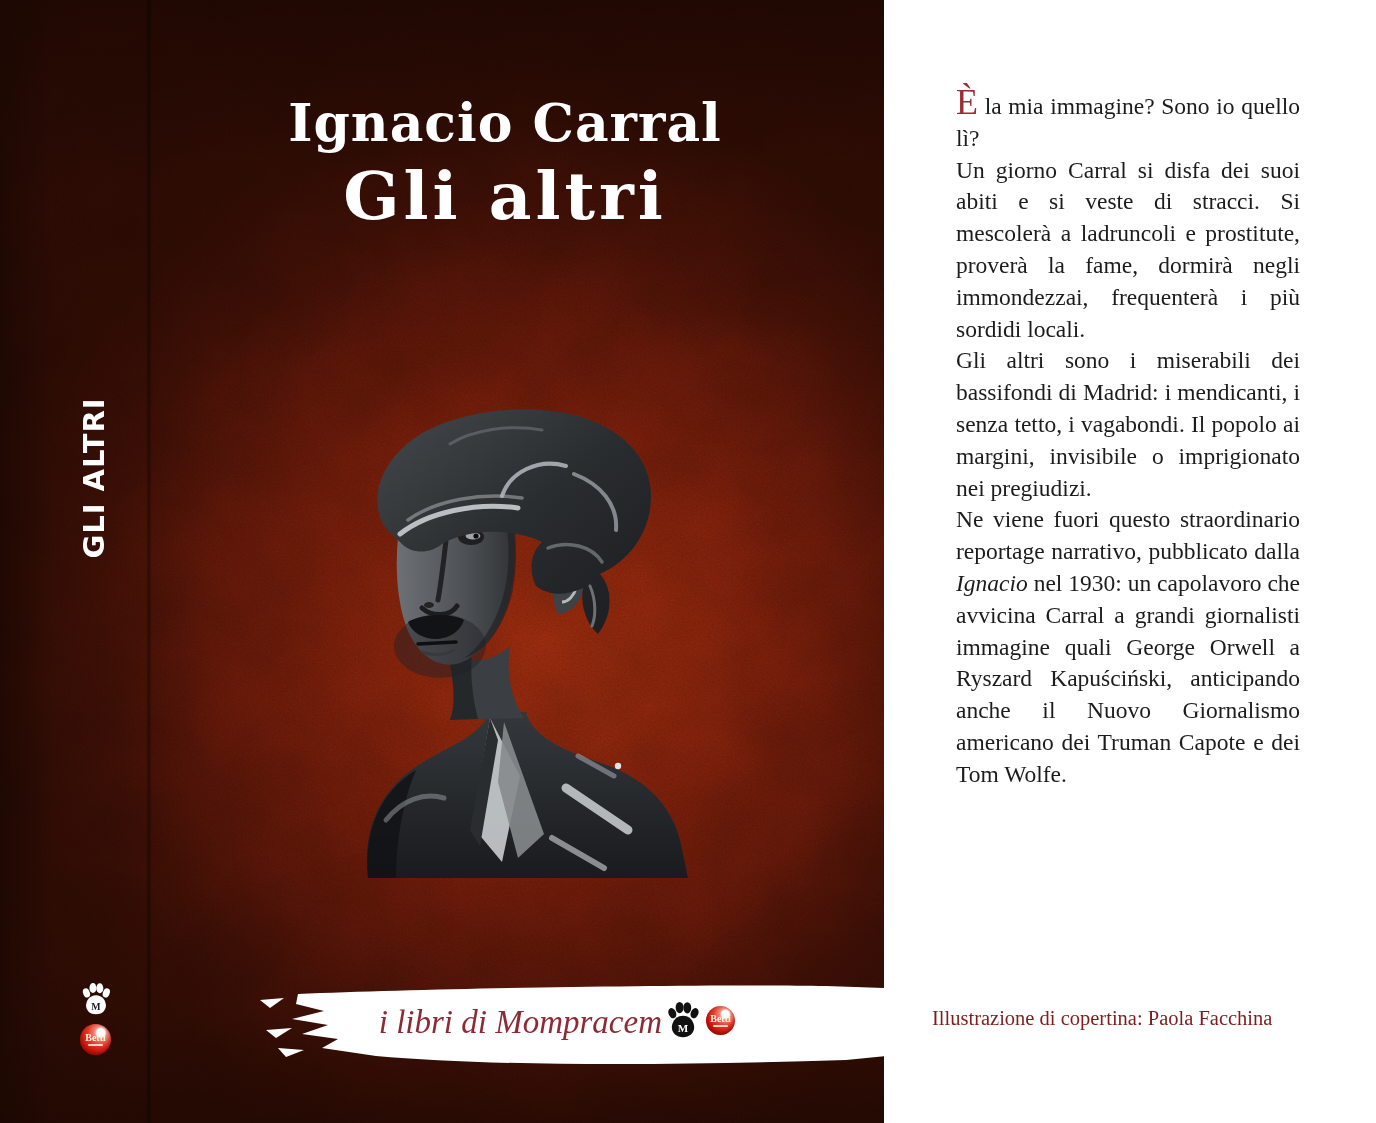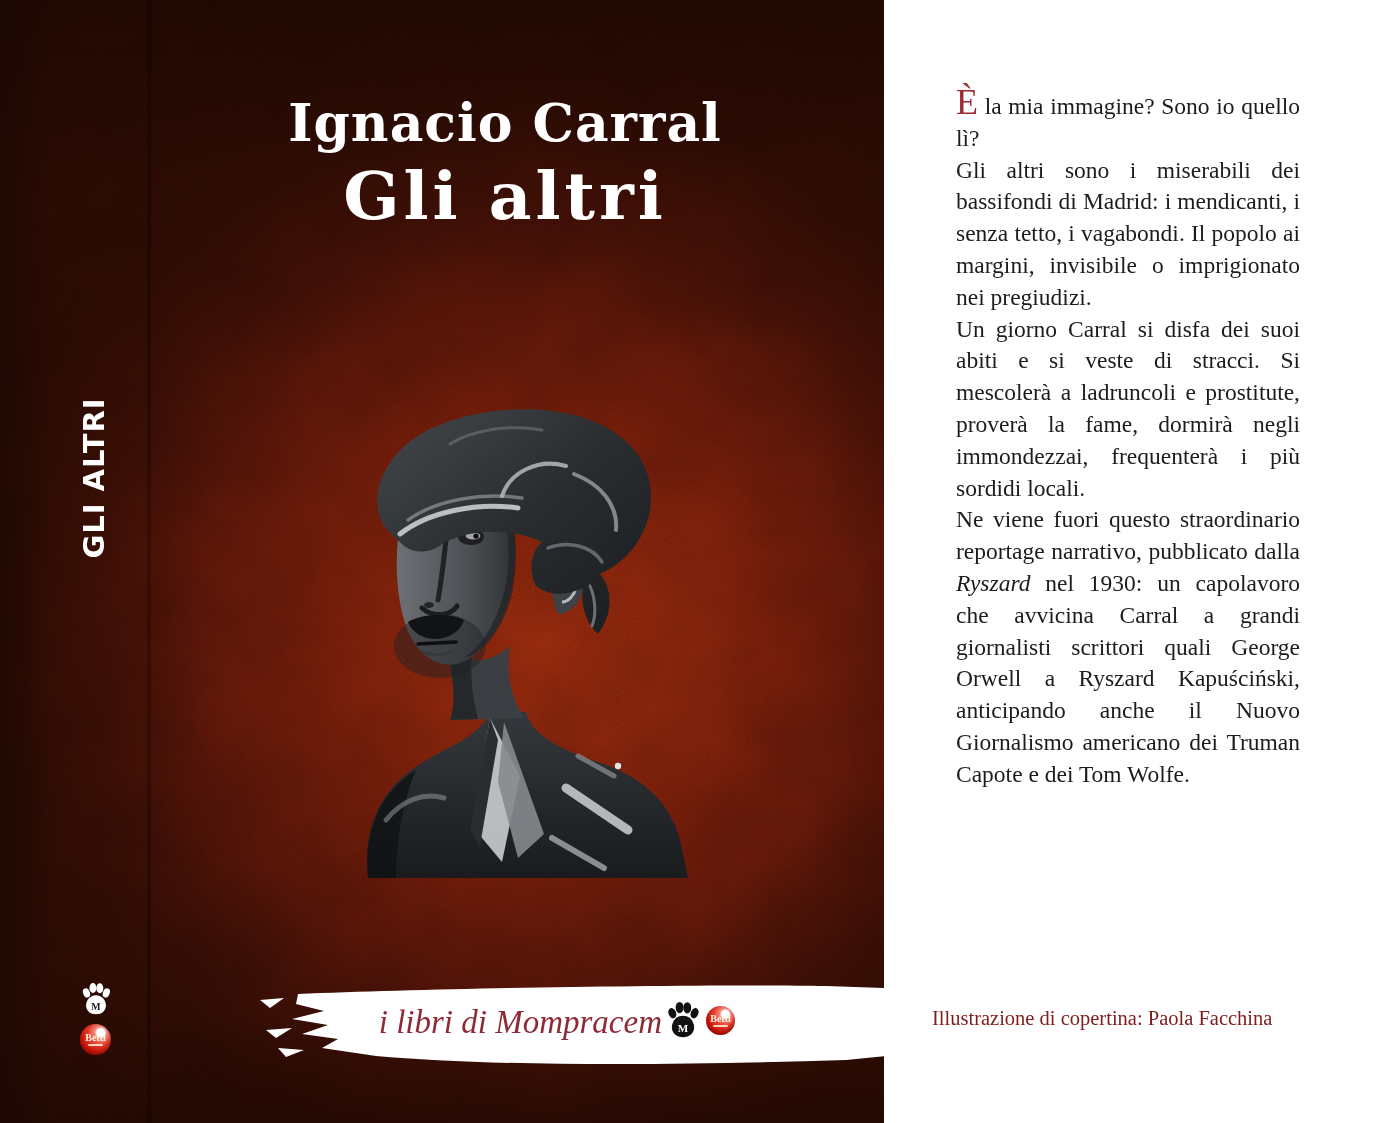--- a/index.html
+++ b/index.html
@@ -204,20 +204,20 @@
 
     <div class="betti betti-spine">
       <span class="betti-label">Betti</span>
       <span class="betti-subline"></span>
     </div>
   </div>
 
   <div class="back-page">
     <div class="blurb">
       <p><span class="dropcap">È</span><span> la mia immagine? Sono io quello lì?</span></p>
+      <p>Un giorno Carral si disfa dei suoi abiti e si veste di stracci. Si mescolerà a ladruncoli e prostitute, proverà la fame, dormirà negli immondezzai, frequenterà i più sordidi locali.</p>
       <p>Gli altri sono i miserabili dei bassifondi di Madrid: i mendicanti, i senza tetto, i vagabondi. Il popolo ai margini, invisibile o imprigionato nei pregiudizi.</p>
-      <p>Un giorno Carral si disfa dei suoi abiti e si veste di stracci. Si mescolerà a ladruncoli e prostitute, proverà la fame, dormirà negli immondezzai, frequenterà i più sordidi locali.</p>
-      <p><span>Ne viene fuori questo straordinario reportage narrativo, pubblicato dalla </span><i>Ryszard</i><span> nel 1930: un capolavoro che avvicina Carral a grandi giornalisti scrittori quali George Orwell a Ryszard Kapuściński, anticipando anche il Nuovo Giornalismo americano dei Truman Capote e dei Tom Wolfe.</span></p>
+      <p><span>Ne viene fuori questo straordinario reportage narrativo, pubblicato dalla </span><i>Ignacio</i><span> nel 1930: un capolavoro che avvicina Carral a grandi giornalisti immagine quali George Orwell a Ryszard Kapuściński, anticipando anche il Nuovo Giornalismo americano dei Truman Capote e dei Tom Wolfe.</span></p>
     </div>
     <div class="credit">Illustrazione di copertina: Paola Facchina</div>
   </div>
 
 </div>
 
 </body></html>

